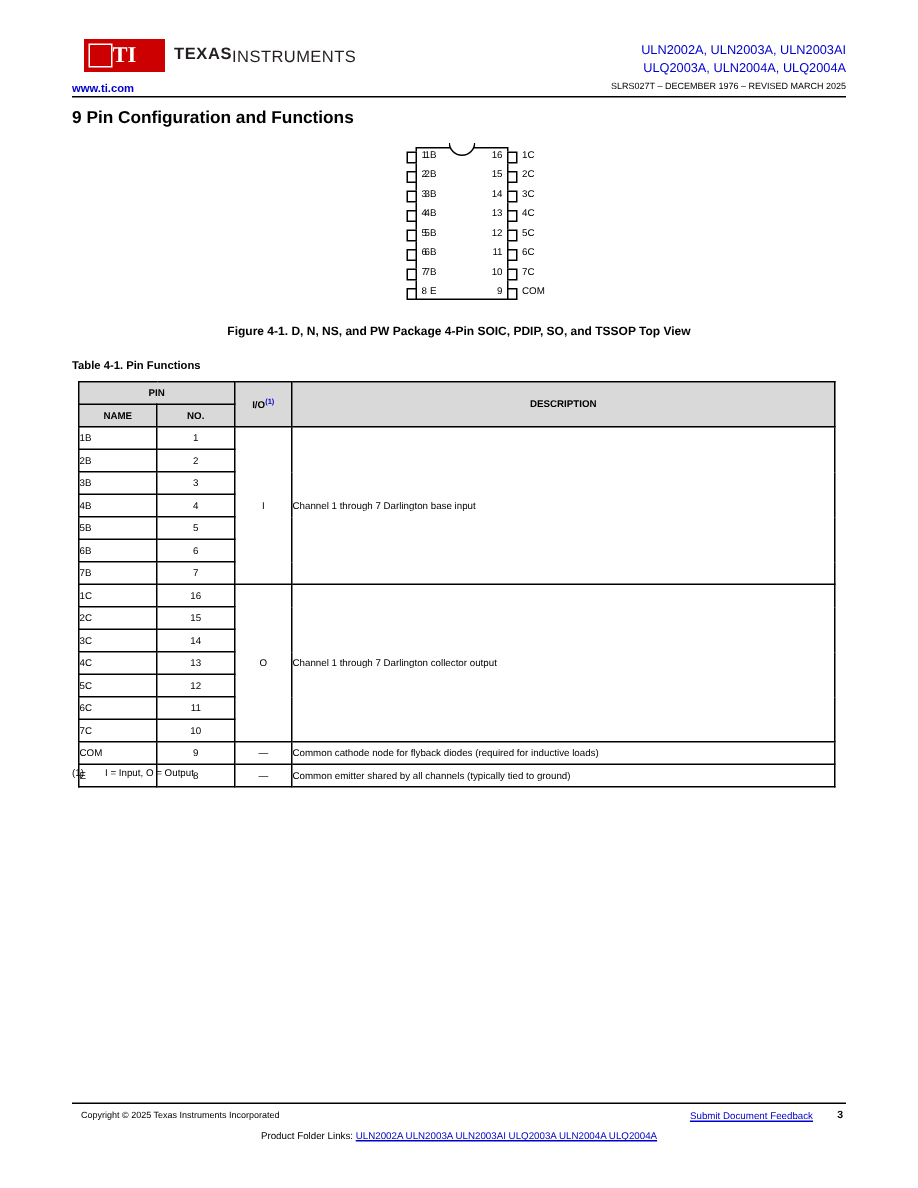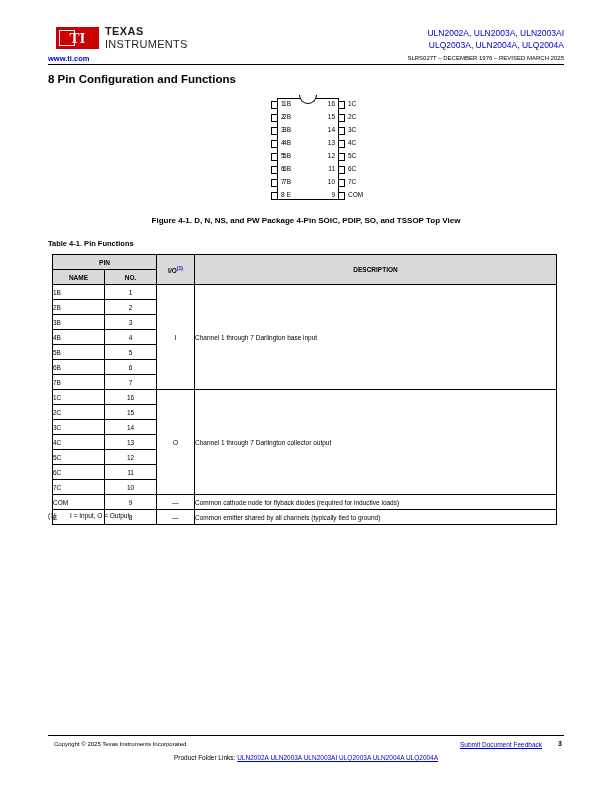--- a/index.html
+++ b/index.html
@@ -34,20 +34,21 @@
     top: 0px;
     display: flex;
     align-items: center;
     gap: 6px;
   }
   .ti-mark {
     width: 43px;
     height: 22px;
     background: #cc0000;
     position: relative;
+    padding-left: 11px;
   }
   .ti-mark:after {
     content: "";
     position: absolute;
     left: 3px;
     top: 3px;
     width: 16px;
     height: 16px;
     background: #cc0000;
     border: 1px solid #ffffff;
@@ -60,21 +61,21 @@
     transform: translateX(-50%);
     color: #ffffff;
     font-size: 15px;
     font-weight: bold;
     line-height: 18px;
     z-index: 2;
     font-family: "Liberation Serif", serif;
   }
   .ti-words {
     display: flex;
-    flex-direction: column;
+    flex-direction: row;
     line-height: 1.0;
   }
   .ti-words .t1 {
     font-size: 11px;
     font-weight: bold;
     letter-spacing: 0.4px;
     color: #231f20;
   }
   .ti-words .t2 {
     font-size: 11px;
@@ -345,21 +346,21 @@
         <span class="t2">INSTRUMENTS</span>
       </div>
     </div>
     <div class="part-line1">ULN2002A, ULN2003A, ULN2003AI</div>
     <div class="part-line2">ULQ2003A, ULN2004A, ULQ2004A</div>
     <div class="www">www.ti.com</div>
     <div class="docid">SLRS027T – DECEMBER 1976 – REVISED MARCH 2025</div>
     <div class="header-rule"></div>
   </div>
 
-  <div class="section-title">8 Pin Configuration and Functions</div>
+  <div class="section-title">9 Pin Configuration and Functions</div>
 
   <div class="pkg">
     <div class="pkg-body"></div>
     <div class="pkg-notch"></div>
 
     <div class="pin-row" style="top:4px;">
       <span class="pin-lbl-l">1B</span>
       <span class="pin-box-l"></span>
       <span class="pin-num-l">1</span>
       <span class="pin-num-r">16</span>

